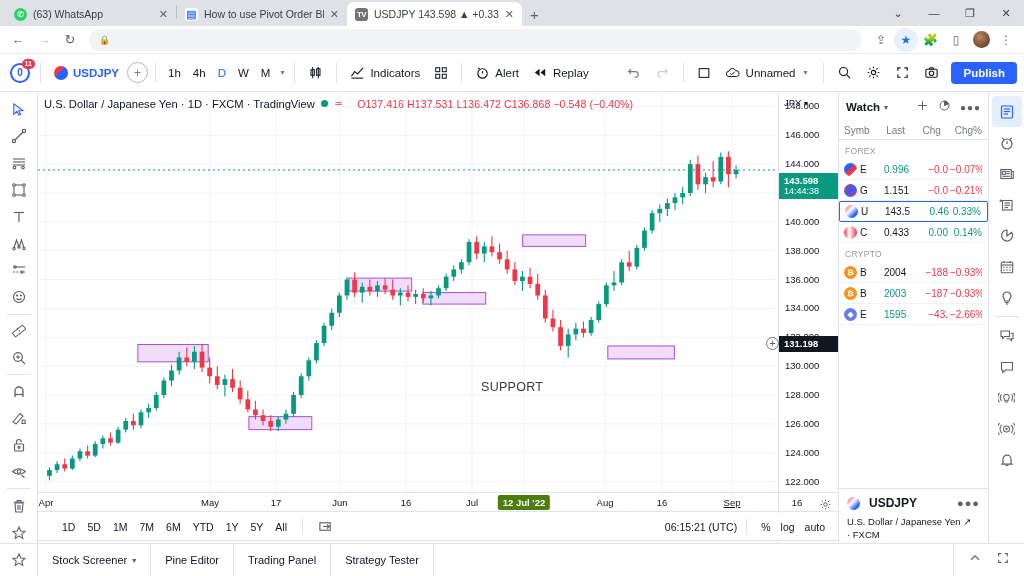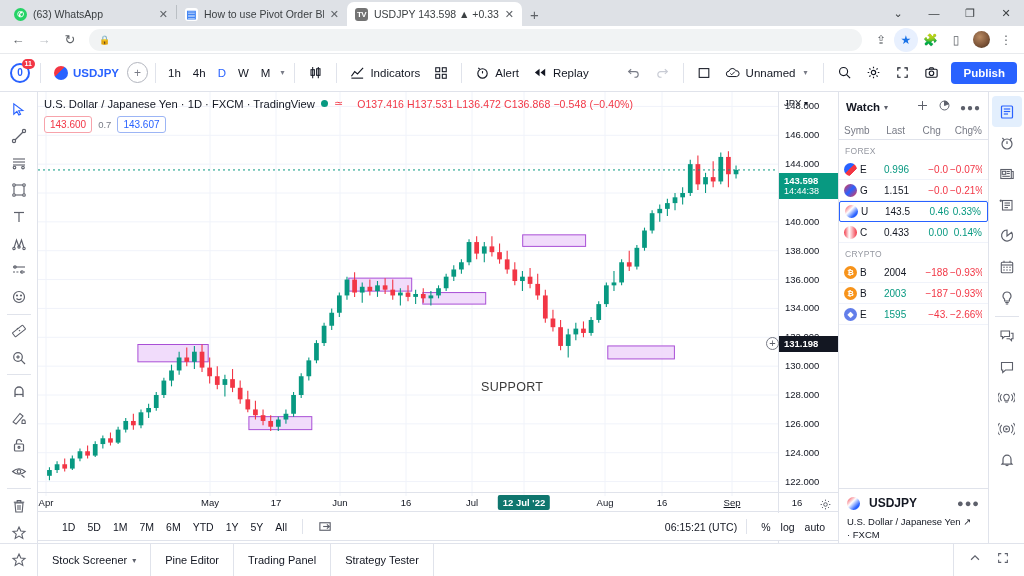--- a/index.html
+++ b/index.html
@@ -209,21 +209,21 @@
            color: #5d606b; border-radius: 4px; }
   .rtool.active { color: #2962ff; background: #e3effd; }
   .rsb-div { width: 24px; height: 1px; background: #e0e3eb; margin: 3px 0; }
 
   
   .taxis {
     position: absolute; left: 38px; right: 186px; top: 492px; height: 20px;
     border-top: 1px solid #e0e3eb; border-bottom: 1px solid #e0e3eb;
   }
   .tt { position: absolute; top: 4px; font-size: 9.5px; color: #131722; transform: translateX(-50%); }
-  .tt.hl { background: #0f766e; color: #fff; padding: 2px 5px; top: 2px; border-radius: 2px; font-weight: 600; text-align: center; }
+  .tt.hl { background: #4d7c0f; color: #fff; padding: 2px 5px; top: 2px; border-radius: 2px; font-weight: 600; text-align: center; }
   .taxis-gear { position: absolute; right: 6px; top: 4px; color: #5d606b; }
 
   .bottombar {
     position: absolute; left: 38px; right: 186px; top: 513px; height: 28px;
     display: flex; align-items: center; padding: 0 8px; gap: 0;
     border-bottom: 1px solid #e0e3eb; background: #fff;
   }
   .rng { font-size: 10.5px; color: #131722; padding: 3px 6px; border-radius: 3px; font-weight: 500; }
   .bb-icn { margin-left: 6px; color: #5d606b; display: flex; align-items: center;}
   .bb-spacer { flex: 1; }
@@ -605,25 +605,20 @@
       </div>
     </div>
 
     <div class="chartzone">
       <div class="chart-head">
         <div class="ch-row1">
           <span class="ch-title">U.S. Dollar / Japanese Yen · 1D · FXCM · TradingView</span>
           <span class="ch-dot"></span>
           <span class="ch-approx">≃</span>
           <span class="ohlc">O137.416 H137.531 L136.472 C136.868 −0.548 (−0.40%)</span>
-        </div>
-        <div class="ch-row2">
-          <span class="pbox red">143.600</span>
-          <span class="pnum">0.7</span>
-          <span class="pbox blue">143.607</span>
         </div>
       </div>
 
       <svg class="svgwrap" id="chart-svg" viewBox="0 0 740 404" preserveAspectRatio="none">
           <line x1="0" y1="14.428571428571427" x2="740" y2="14.428571428571427" stroke="#f0f3fa" stroke-width="1"></line>
           <line x1="0" y1="43.285714285714285" x2="740" y2="43.285714285714285" stroke="#f0f3fa" stroke-width="1"></line>
           <line x1="0" y1="72.14285714285714" x2="740" y2="72.14285714285714" stroke="#f0f3fa" stroke-width="1"></line>
           <line x1="0" y1="101" x2="740" y2="101" stroke="#f0f3fa" stroke-width="1"></line>
           <line x1="0" y1="129.85714285714286" x2="740" y2="129.85714285714286" stroke="#f0f3fa" stroke-width="1"></line>
           <line x1="0" y1="158.71428571428572" x2="740" y2="158.71428571428572" stroke="#f0f3fa" stroke-width="1"></line>

